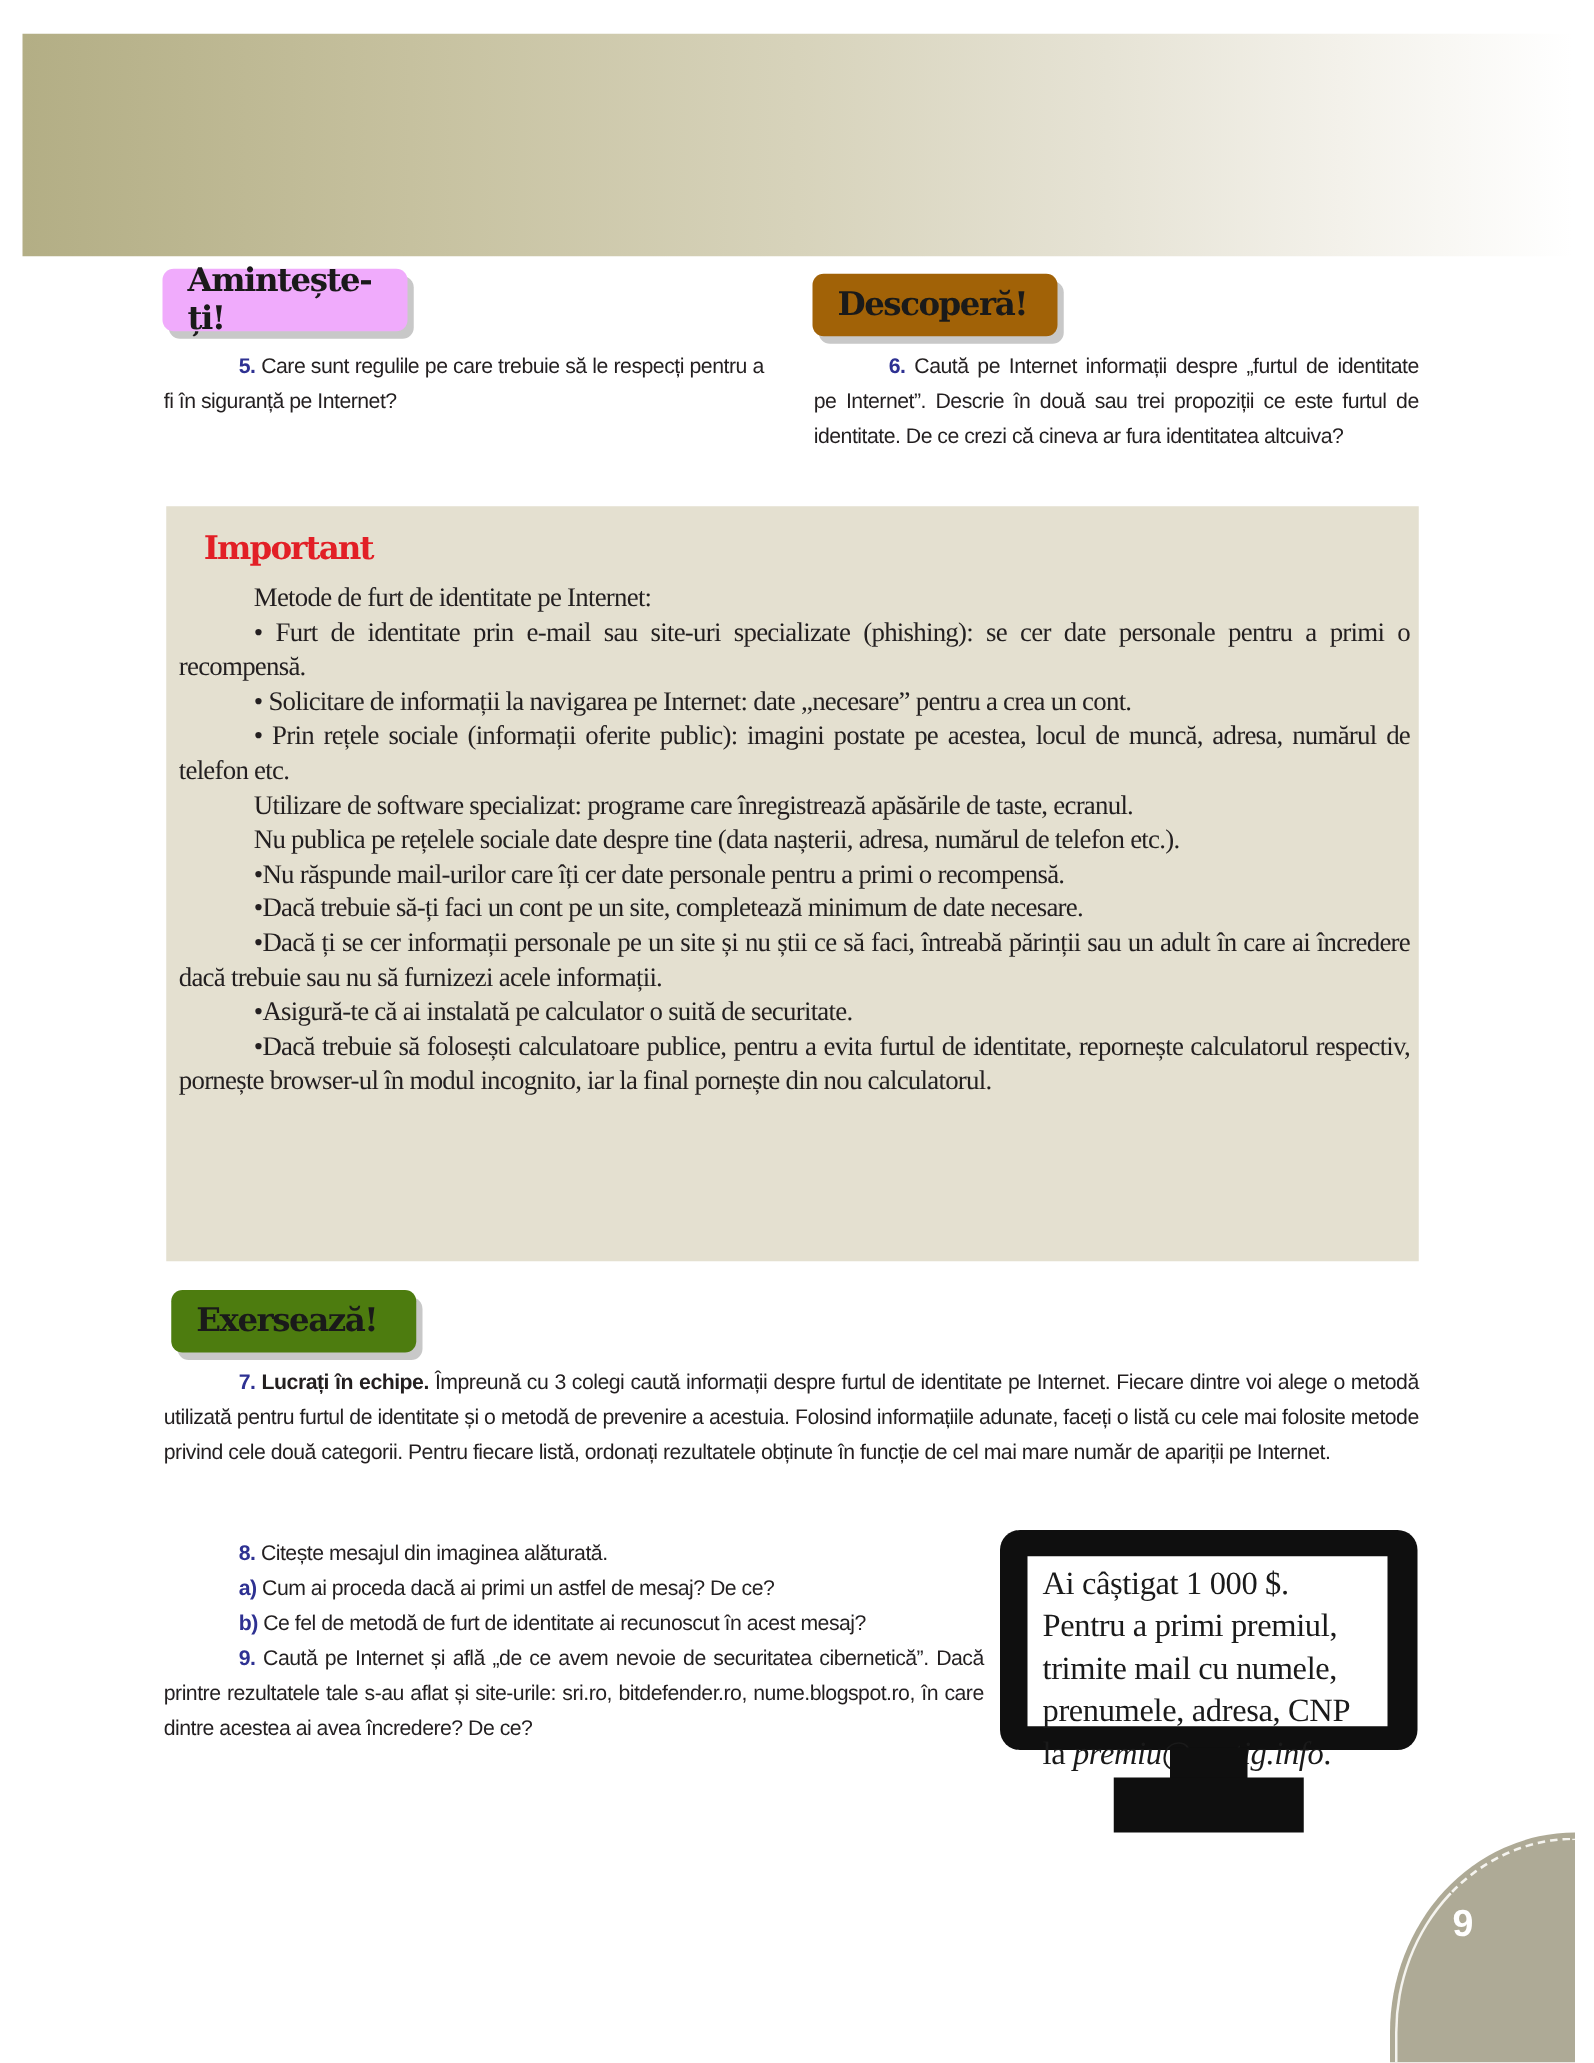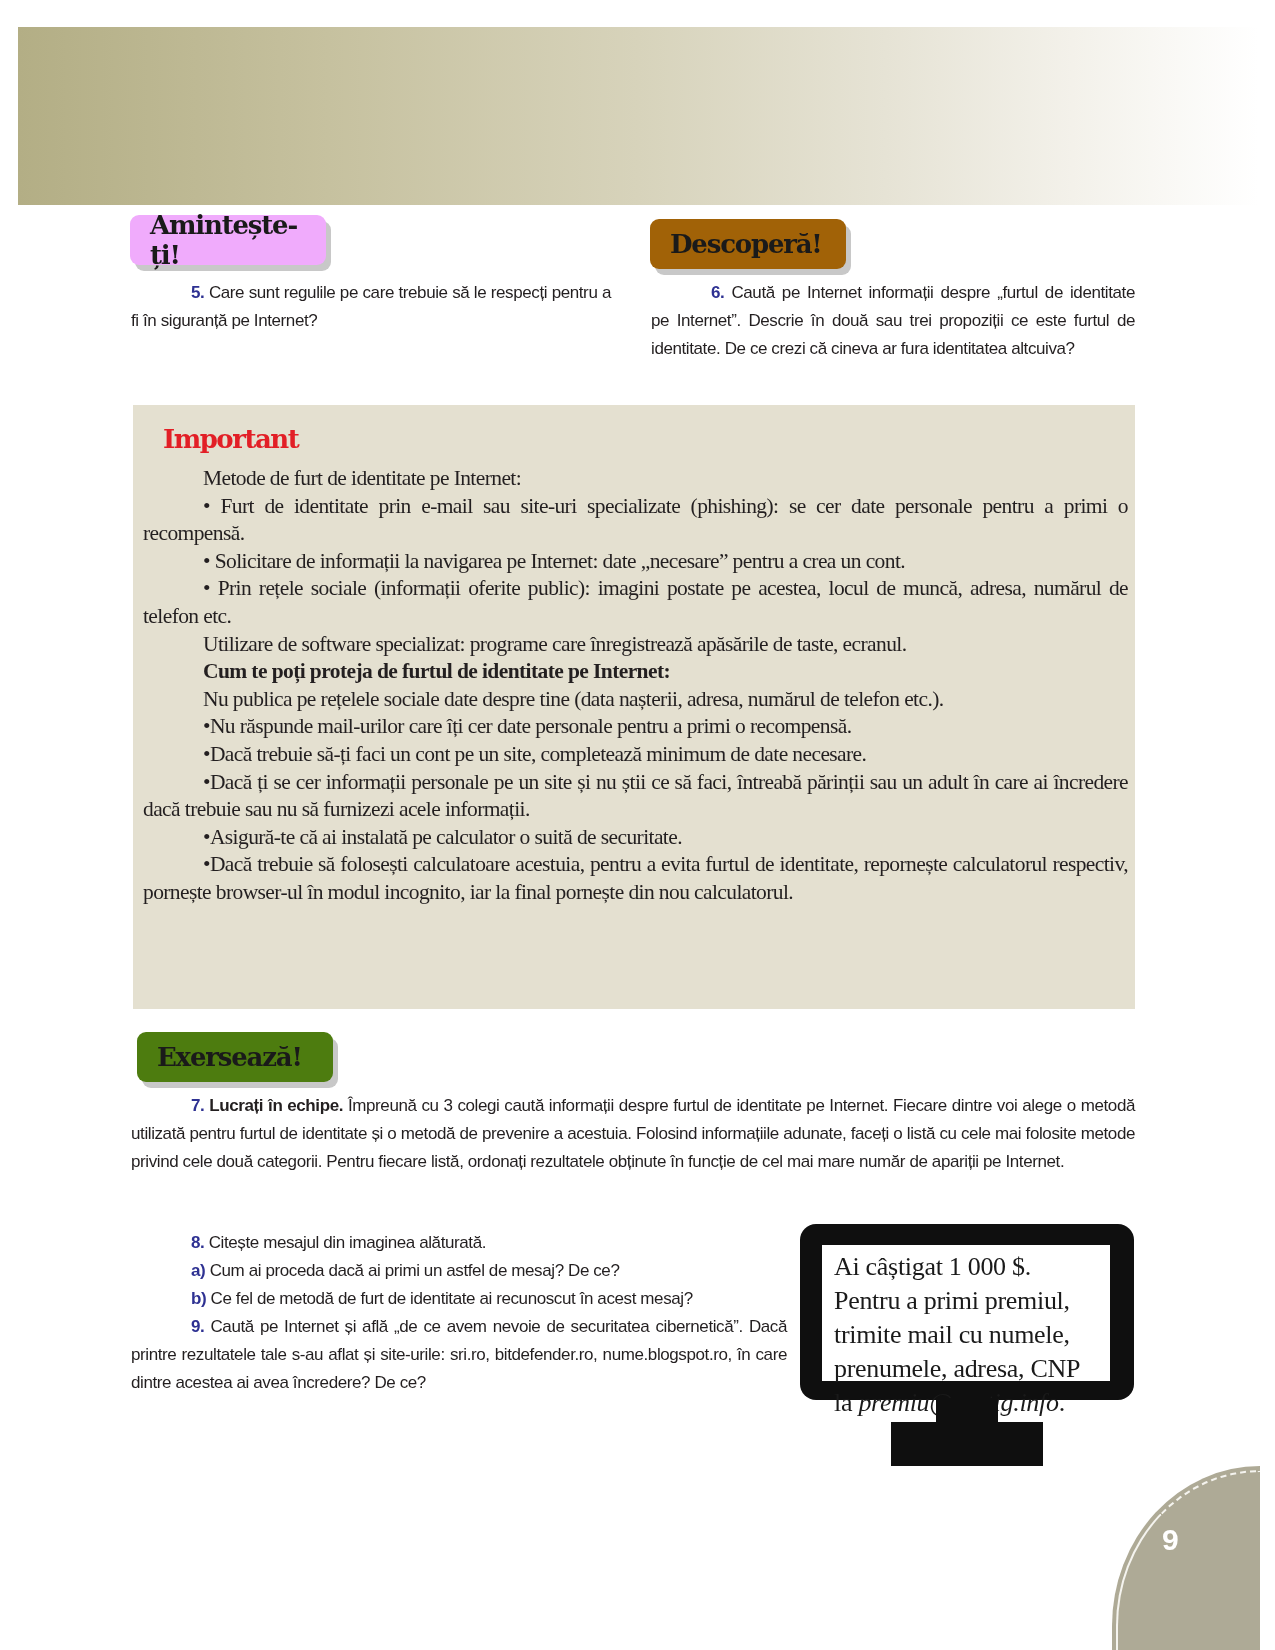--- a/index.html
+++ b/index.html
@@ -102,27 +102,26 @@
 </div>
 
 <div class="important-box"></div>
 <div class="important-title">Important</div>
 <div class="imp-text">
   <p class="ind">Metode de furt de identitate pe Internet:</p>
   <p class="ind">• Furt de identitate prin e-mail sau site-uri specializate (phishing): se cer date personale pentru a primi o recompensă.</p>
   <p class="ind">• Solicitare de informații la navigarea pe Internet: date „necesare” pentru a crea un cont.</p>
   <p class="ind">• Prin rețele sociale (informații oferite public): imagini postate pe acestea, locul de muncă, adresa, numărul de telefon etc.</p>
   <p class="ind">Utilizare de software specializat: programe care înregistrează apăsările de taste, ecranul.</p>
-  <p class="ind"><b>Cum te poți proteja de furtul de identitate pe Internet:</b></p>
   <p class="ind">Nu publica pe rețelele sociale date despre tine (data nașterii, adresa, numărul de telefon etc.).</p>
   <p class="ind">•Nu răspunde mail-urilor care îți cer date personale pentru a primi o recompensă.</p>
   <p class="ind">•Dacă trebuie să-ți faci un cont pe un site, completează minimum de date necesare.</p>
   <p class="ind">•Dacă ți se cer informații personale pe un site și nu știi ce să faci, întreabă părinții sau un adult în care ai încredere dacă trebuie sau nu să furnizezi acele informații.</p>
   <p class="ind">•Asigură-te că ai instalată pe calculator o suită de securitate.</p>
-  <p class="ind">•Dacă trebuie să folosești calculatoare acestuia, pentru a evita furtul de identitate, repornește calculatorul respectiv, pornește browser-ul în modul incognito, iar la final pornește din nou calculatorul.</p>
+  <p class="ind">•Dacă trebuie să folosești calculatoare publice, pentru a evita furtul de identitate, repornește calculatorul respectiv, pornește browser-ul în modul incognito, iar la final pornește din nou calculatorul.</p>
 </div>
 
 <div class="badge exercise">
   <span>Exersează!</span>
 </div>
 <div class="text q7 indent">
   <span class="num">7.</span><b> Lucrați în echipe.</b><span> Împreună cu 3 colegi caută informații despre furtul de identitate pe Internet. Fiecare dintre voi alege o metodă utilizată pentru furtul de identitate și o metodă de prevenire a acestuia. Folosind informațiile adunate, faceți o listă cu cele mai folosite metode privind cele două categorii. Pentru fiecare listă, ordonați rezultatele obținute în funcție de cel mai mare număr de apariții pe Internet.</span>
 </div>
 
 <div class="text q8">

